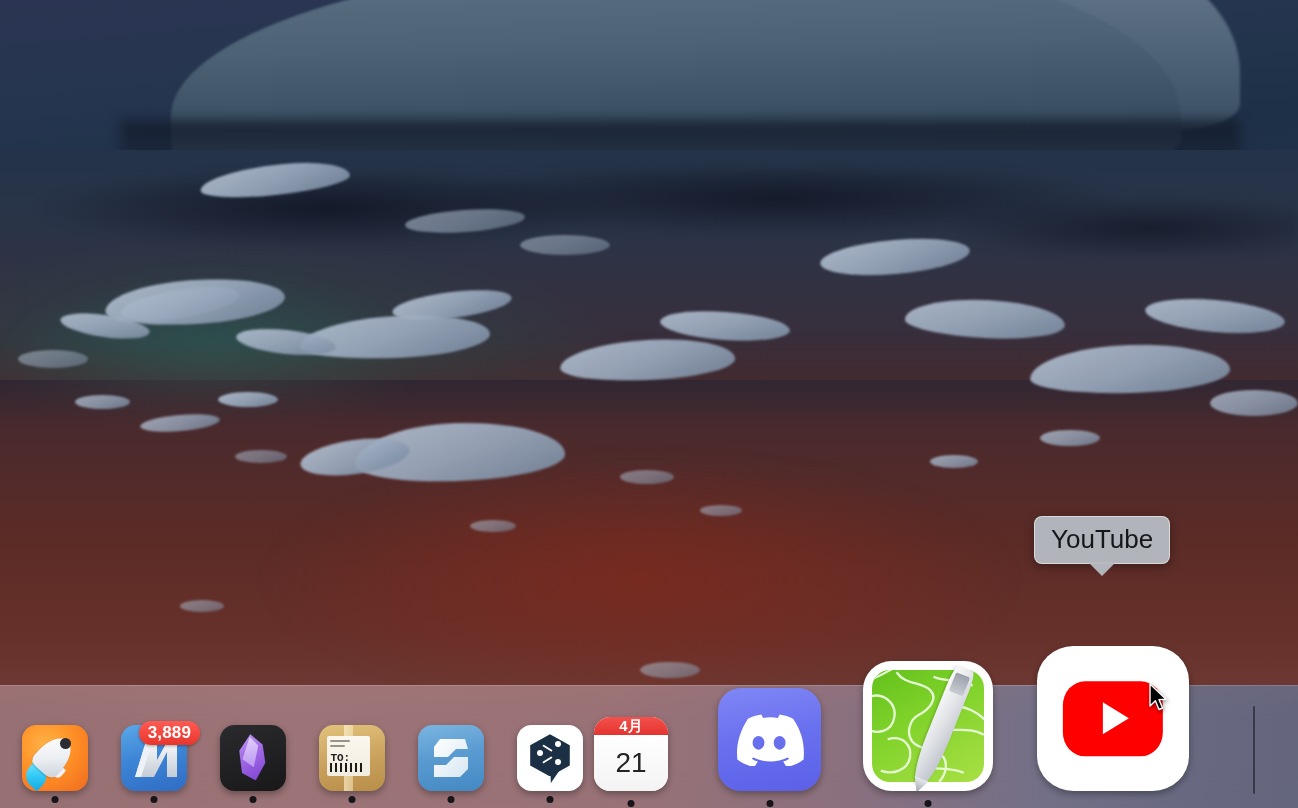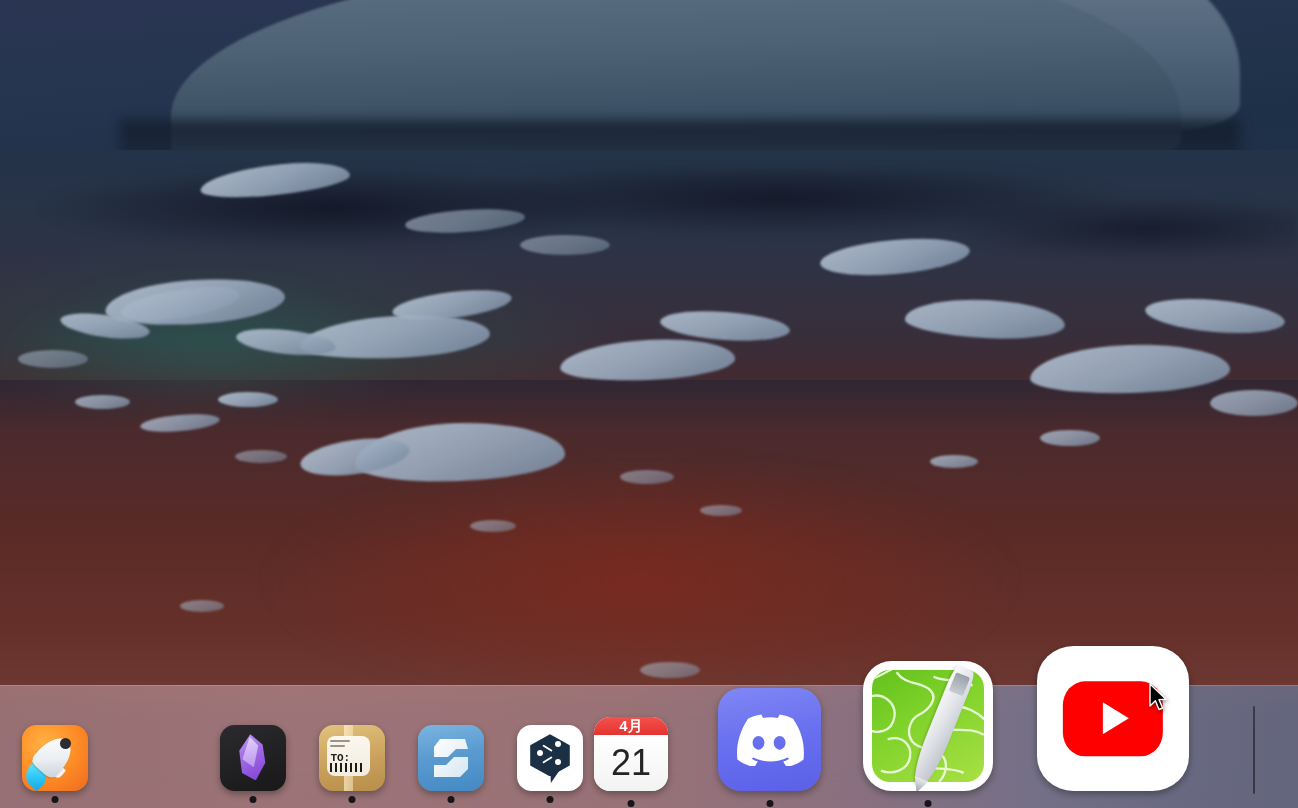--- a/index.html
+++ b/index.html
@@ -184,21 +184,21 @@
     opacity:.92;
   }
   .parcel-base { background:linear-gradient(170deg,#e2c27c 0%, #c9a15c 55%, #b88e49 100%); }
   .parcel-tape {
     position:absolute; left:38%; top:0; width:14%; height:100%;
     background:linear-gradient(90deg, rgba(255,243,213,.65), rgba(255,238,198,.5));
   }
   .parcel-label {
     position:absolute; left:12%; top:16%; width:66%; height:62%;
     background:linear-gradient(180deg,#fbf7ee 0%, #f1ece0 100%);
-    border-radius:8px;
+    border-radius:2px;
   }
   .parcel-line { position:absolute; background:#9a9487; height:2px; border-radius:1px; }
   .parcel-to {
     position:absolute; left:8%; top:40%;
     font-size:11px; font-weight:bold; color:#22201c;
     font-family:"Liberation Mono", monospace;
   }
   .parcel-barcode {
     position:absolute; left:8%; bottom:10%; width:76%; height:22%;
     background:repeating-linear-gradient(90deg,#1d1b18 0 2px, transparent 2px 5px);
@@ -366,37 +366,59 @@
     <div class="floe sm dim" style="left:620px;top:470px;width:54px;height:14px;border-radius:50%;"></div>
     <div class="floe sm dim" style="left:700px;top:505px;width:42px;height:11px;border-radius:50%;"></div>
     <div class="floe sm dim" style="left:470px;top:520px;width:46px;height:12px;border-radius:50%;"></div>
     <div class="floe sm dim" style="left:235px;top:450px;width:52px;height:13px;border-radius:50%;"></div>
     <div class="floe sm dim" style="left:640px;top:662px;width:60px;height:16px;border-radius:50%;"></div>
     <div class="floe sm dim" style="left:180px;top:600px;width:44px;height:12px;border-radius:50%;"></div>
     <div class="floe" style="left:405px;top:210px;width:120px;height:22px;border-radius:50%;transform:rotate(-4deg);opacity:.6;"></div>
     <div class="floe" style="left:520px;top:235px;width:90px;height:20px;border-radius:50%;opacity:.55;"></div>
   </div>
 
+  <div id="tooltip">
+    <div class="tip-label">YouTube</div>
+    <div class="tip-arrow"></div>
+  </div>
 
   <div id="dock">
     <div id="dock-inner">
 
       <div class="dock-item" style="left:22px;">
         <div class="dock-icon" style="width:66px;height:66px;">
           <div class="icon-surface ic-launch">
             <div class="rocket-flame"></div>
             <div class="rocket-fin1"></div>
             <div class="rocket-fin2"></div>
             <div class="rocket-body"></div>
             <div class="rocket-win"></div>
           </div>
           <div class="run-dot"></div>
         </div>
       </div>
 
+      <div class="dock-item" style="left:121px;">
+        <div class="dock-icon" style="width:66px;height:66px;">
+          <div class="icon-surface ic-newton">
+            <svg class="newton-glyph" viewBox="0 0 66 66">
+              <defs>
+                <linearGradient id="ng" x1="0" y1="0" x2="0" y2="1">
+                  <stop offset="0%" stop-color="#ffffff"></stop>
+                  <stop offset="100%" stop-color="#c3ccd6"></stop>
+                </linearGradient>
+              </defs>
+              <path d="M14 52 L26 13 L36 13 L36 35 L48 13 L56 13 L56 52 L46 52 L46 27 L33 52 Z" fill="url(#ng)"></path>
+              <path d="M14 52 L26 13 L33 13 L20 52 Z" fill="#eef2f6"></path>
+            </svg>
+          </div>
+          <div class="badge">3,889</div>
+          <div class="run-dot"></div>
+        </div>
+      </div>
 
       <div class="dock-item" style="left:220px;">
         <div class="dock-icon" style="width:66px;height:66px;">
           <div class="icon-surface ic-obsidian">
             <div class="obs-gem"></div>
             <div class="obs-facet"></div>
           </div>
           <div class="run-dot"></div>
         </div>
       </div>
@@ -445,21 +467,21 @@
             <div class="ds-node" style="left:31%;top:38%;width:9%;height:9%;"></div>
           </div>
           <div class="run-dot"></div>
         </div>
       </div>
 
       <div class="dock-item" style="left:594px;">
         <div class="dock-icon" style="width:74px;height:74px;">
           <div class="icon-surface ic-calendar">
             <div class="cal-head" style="font-size:15px;">4月</div>
-            <div class="cal-day" style="font-size:36px;">21</div>
+            <div class="cal-day" style="font-size:28px;">21</div>
           </div>
           <div class="run-dot" style="bottom:-16px;"></div>
         </div>
       </div>
 
       <div class="dock-item" style="left:718px;">
         <div class="dock-icon" style="width:103px;height:103px;">
           <div class="icon-surface ic-discord">
             <svg class="disc-face" viewBox="0 0 100 76">
               <path fill="#ffffff" d="M84 8c-6-3-12-5-19-6l-2.5 5c-7-1.4-14-1.4-21 0L39 2c-7 1-13 3-19 6C7 28 3 47 5 66c8 6 16 9 24 11l5-8c-3-1-6-2.5-8.5-4.2l2-1.5c16 7.5 33 7.5 49 0l2 1.5C76 66.5 73 68 70 69l5 8c8-2 16-5 24-11 2-22-3-41-15-58zM35 52c-4.6 0-8.4-4.3-8.4-9.6S30.3 32.8 35 32.8s8.5 4.3 8.4 9.6S39.6 52 35 52zm30 0c-4.6 0-8.4-4.3-8.4-9.6s3.8-9.6 8.4-9.6 8.5 4.3 8.4 9.6S69.6 52 65 52z"></path>

